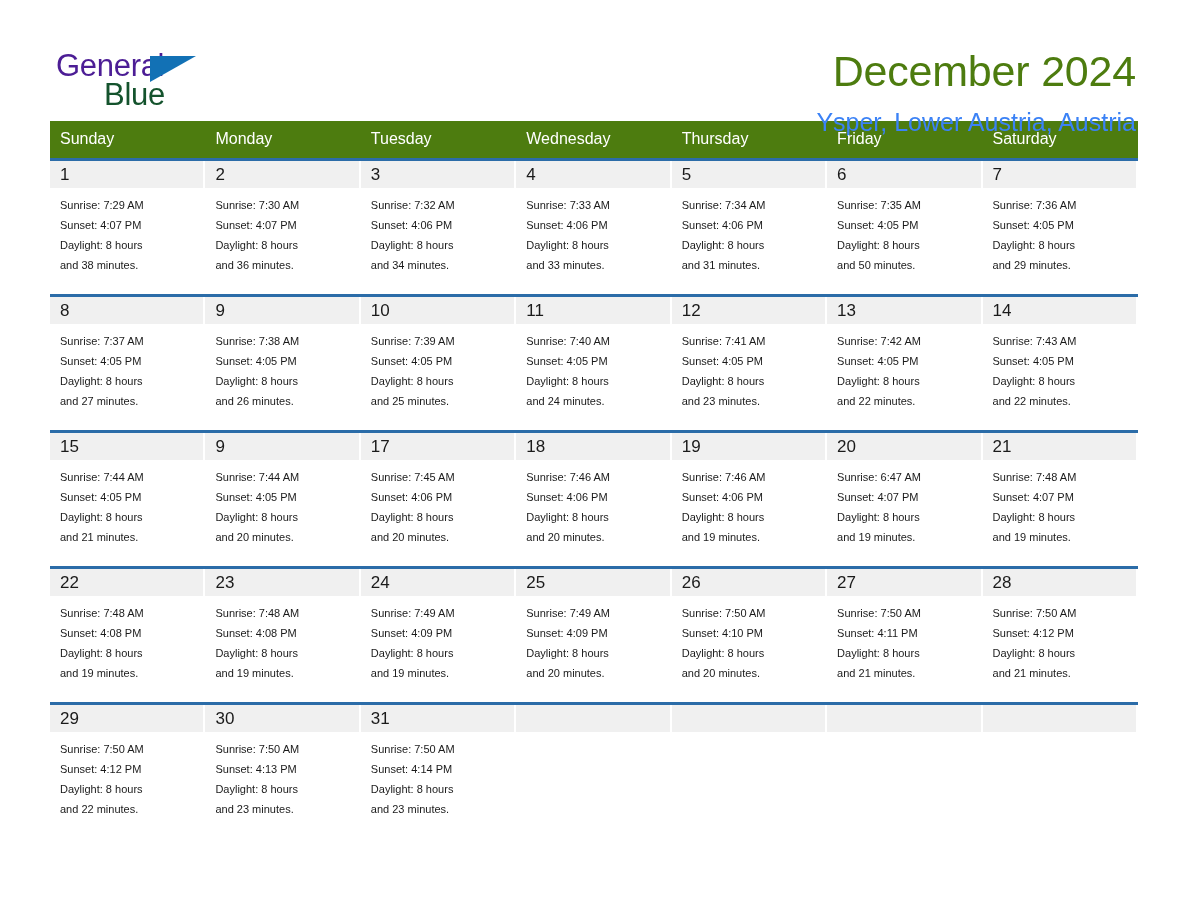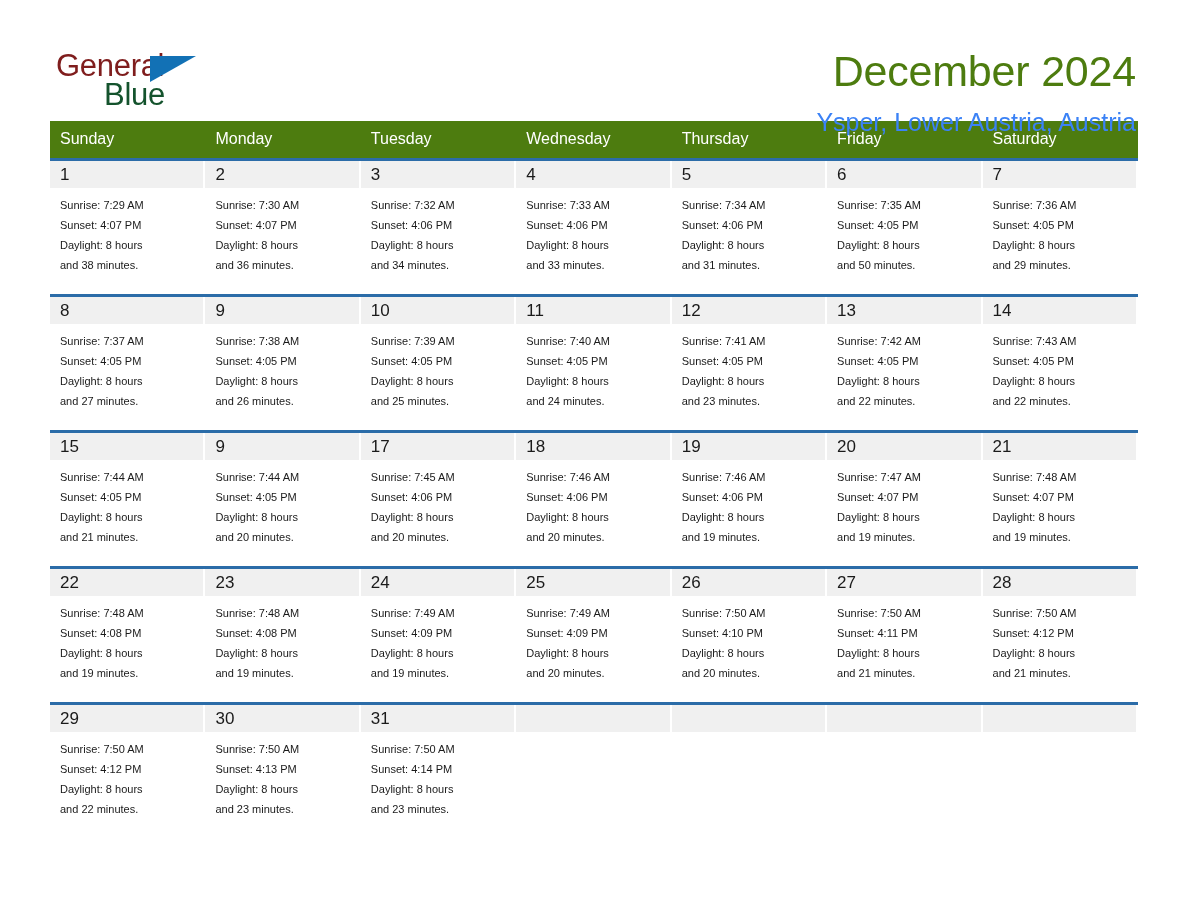--- a/index.html
+++ b/index.html
@@ -37,21 +37,21 @@
     width: 150px;
     height: 74px;
     flex: 0 0 auto;
   }
   .brand-general {
     position: absolute;
     left: 6px;
     top: 4px;
     font-size: 31px;
     line-height: 31px;
-    color: #7f1d1d;
+    color: #4c1d95;
     letter-spacing: -0.3px;
   }
   .brand-blue {
     position: absolute;
     left: 54px;
     top: 33px;
     font-size: 31px;
     line-height: 31px;
     color: #14532d;
     letter-spacing: -0.3px;
@@ -400,21 +400,21 @@
                 <div>Sunset: 4:06 PM</div>
                 <div>Daylight: 8 hours</div>
                 <div>and 19 minutes.</div>
               </div>
             </div>
           </td>
           <td>
             <div class="cell">
               <div class="daynum-band">20</div>
               <div class="cell-body">
-                <div>Sunrise: 7:47 AM</div>
+                <div>Sunrise: 6:47 AM</div>
                 <div>Sunset: 4:07 PM</div>
                 <div>Daylight: 8 hours</div>
                 <div>and 19 minutes.</div>
               </div>
             </div>
           </td>
           <td>
             <div class="cell">
               <div class="daynum-band">21</div>
               <div class="cell-body">

